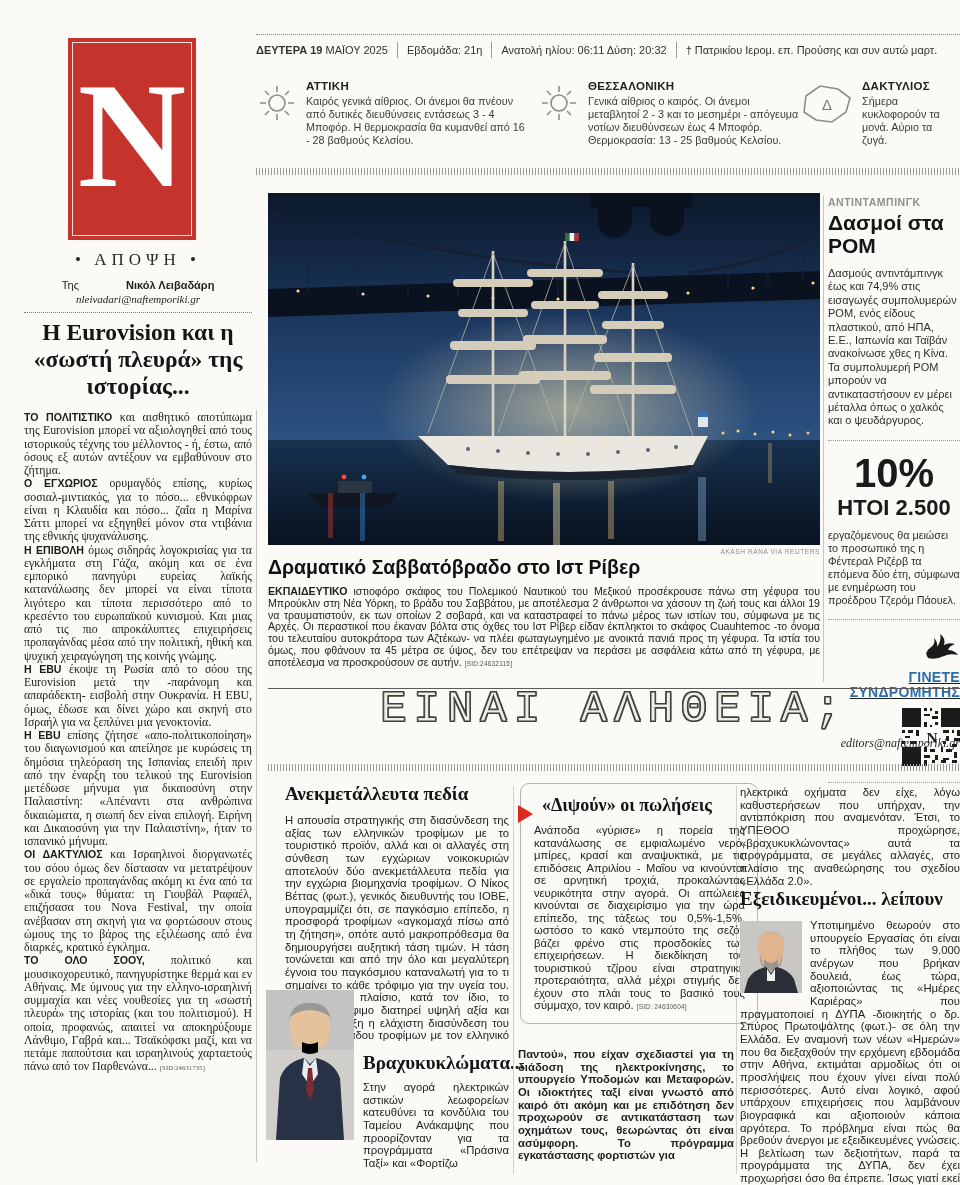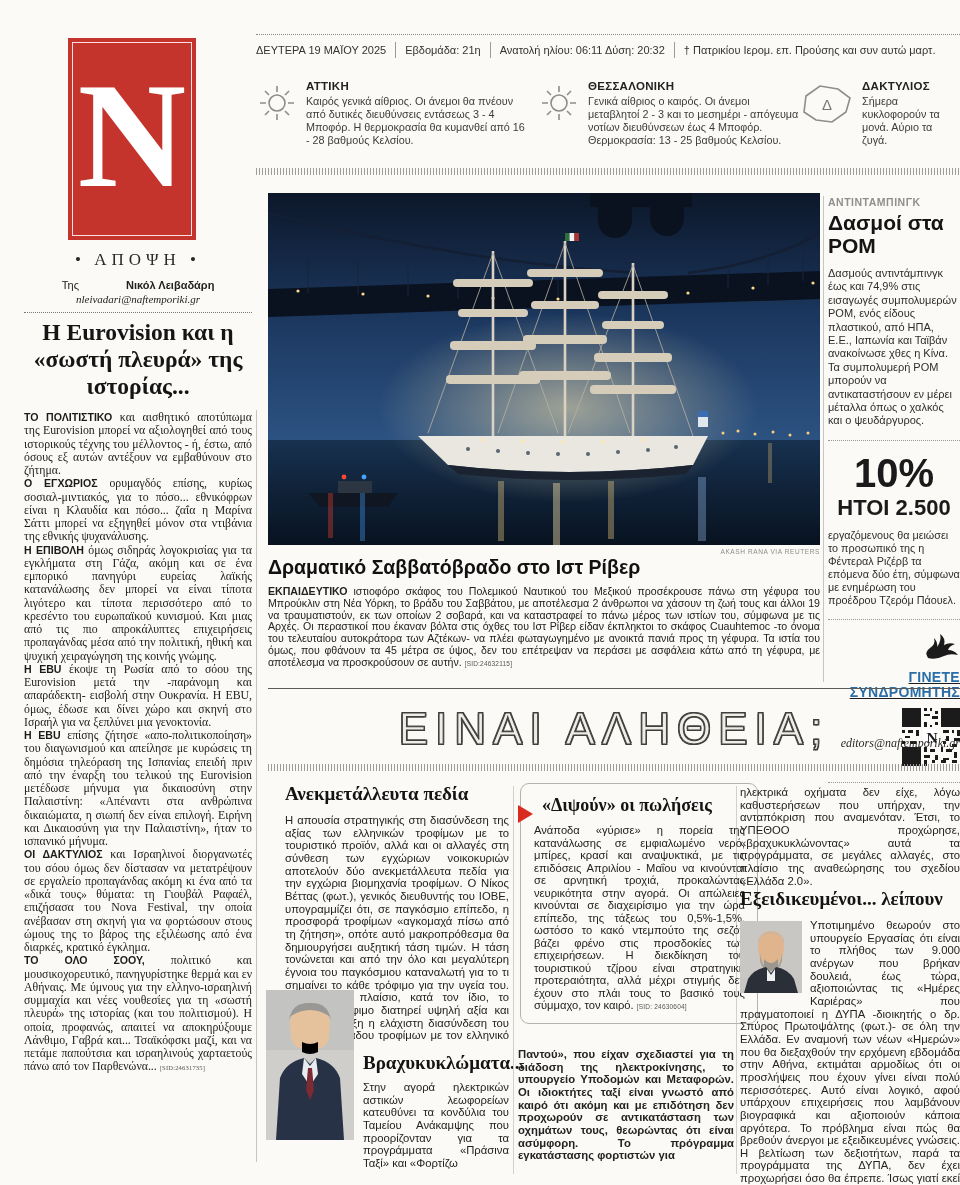--- a/index.html
+++ b/index.html
@@ -10,21 +10,21 @@
   
   .dotted{border-top:1px dotted #8a8a8a;height:0;}
   .hatch{height:7px;background:repeating-linear-gradient(90deg,#9b9b9b 0 1px,transparent 1px 3px);}
   .vrule{width:1px;background:#c7c5c0;}
   .hrule{height:1px;background:#5a5a5a;}
 
   
   .logo-box{left:68px;top:38px;width:128px;height:202px;background:#c5332d;box-shadow:inset 0 0 0 4px #c5332d, inset 0 0 0 5px rgba(255,255,255,.85);display:flex;align-items:center;justify-content:center;}
   .logo-n{font-family:"Liberation Serif","DejaVu Serif",serif;font-weight:700;font-size:150px;color:#fff;line-height:1;transform:translateY(-4px);}
   .dateline{left:256px;top:42px;width:704px;font-size:11px;color:#333;display:flex;align-items:center;white-space:nowrap;}
-  .dateline b{font-weight:400;}
+  .dateline b{font-weight:700;}
   .vsep{display:inline-block;width:1px;height:16px;background:#9a9a9a;margin:0 9px;}
 
   
   .wcol{top:80px;font-size:10.8px;line-height:13px;color:#3c3c3c;}
   .wicon{position:absolute;left:0;top:2px;}
   .wbody{margin-left:50px;}
   .wtitle{font-weight:700;font-size:11.5px;color:#222;margin-bottom:2px;letter-spacing:.3px;}
 
   
   .opinion{left:24px;top:250px;width:228px;}
@@ -51,21 +51,21 @@
   .sb-title{font-weight:700;font-size:21px;line-height:23px;color:#141414;margin-top:3px;}
   .sb-text{font-size:11px;line-height:13.4px;margin-top:10px;color:#2e2e2e;}
   .sb-dot{margin:12px 0;border-top:1px dotted #999;}
   .stat-val{text-align:center;font-weight:700;font-size:40px;line-height:40px;color:#1a1a1a;}
   .stat-lbl{text-align:center;font-weight:700;font-size:22px;margin-top:2px;color:#1a1a1a;}
   .stat-txt{font-size:10.8px;line-height:13px;margin-top:8px;color:#2e2e2e;}
   .sub-wrap{text-align:right;text-decoration:underline;}
   .sub-label{font-weight:700;font-size:14px;line-height:15.5px;color:#2a6ea9;letter-spacing:.3px;margin-top:4px;cursor:pointer;}
 
   
-  .rumors-title{left:268px;top:704px;width:692px;text-align:center;font-family:Liberation Sans, sans-serif;
+  .rumors-title{left:268px;top:684px;width:692px;text-align:center;font-family:Liberation Mono, monospace;
       font-size:44px;letter-spacing:7px;color:#efede4;
       -webkit-text-stroke:1px #3f3f3f;
       text-shadow:1px 1px 0 #3f3f3f,-1px -1px 0 #3f3f3f,1px -1px 0 #3f3f3f,-1px 1px 0 #3f3f3f;}
   .rumors-email{left:720px;top:736px;width:240px;text-align:right;font-family:"Liberation Serif",serif;font-style:italic;font-size:12px;color:#2a2a2a;cursor:pointer;}
 
   .bcol{font-size:11.3px;line-height:12.65px;text-align:justify;color:#232323;}
   .btitle{font-family:"Liberation Serif",serif;font-weight:700;font-size:19px;color:#141414;margin:0 0 9px 0;}
   .box{left:520px;top:783px;width:211px;border:1.5px solid #b5b3ae;border-radius:9px;padding:11px 12px 9px 13px;background:transparent;}
   .box .btitle{margin-left:8px;margin-bottom:8px;font-size:18px;}
   .arrow{position:absolute;left:-3px;top:21px;width:0;height:0;border-top:9px solid transparent;border-bottom:9px solid transparent;border-left:15px solid #da2a20;}

